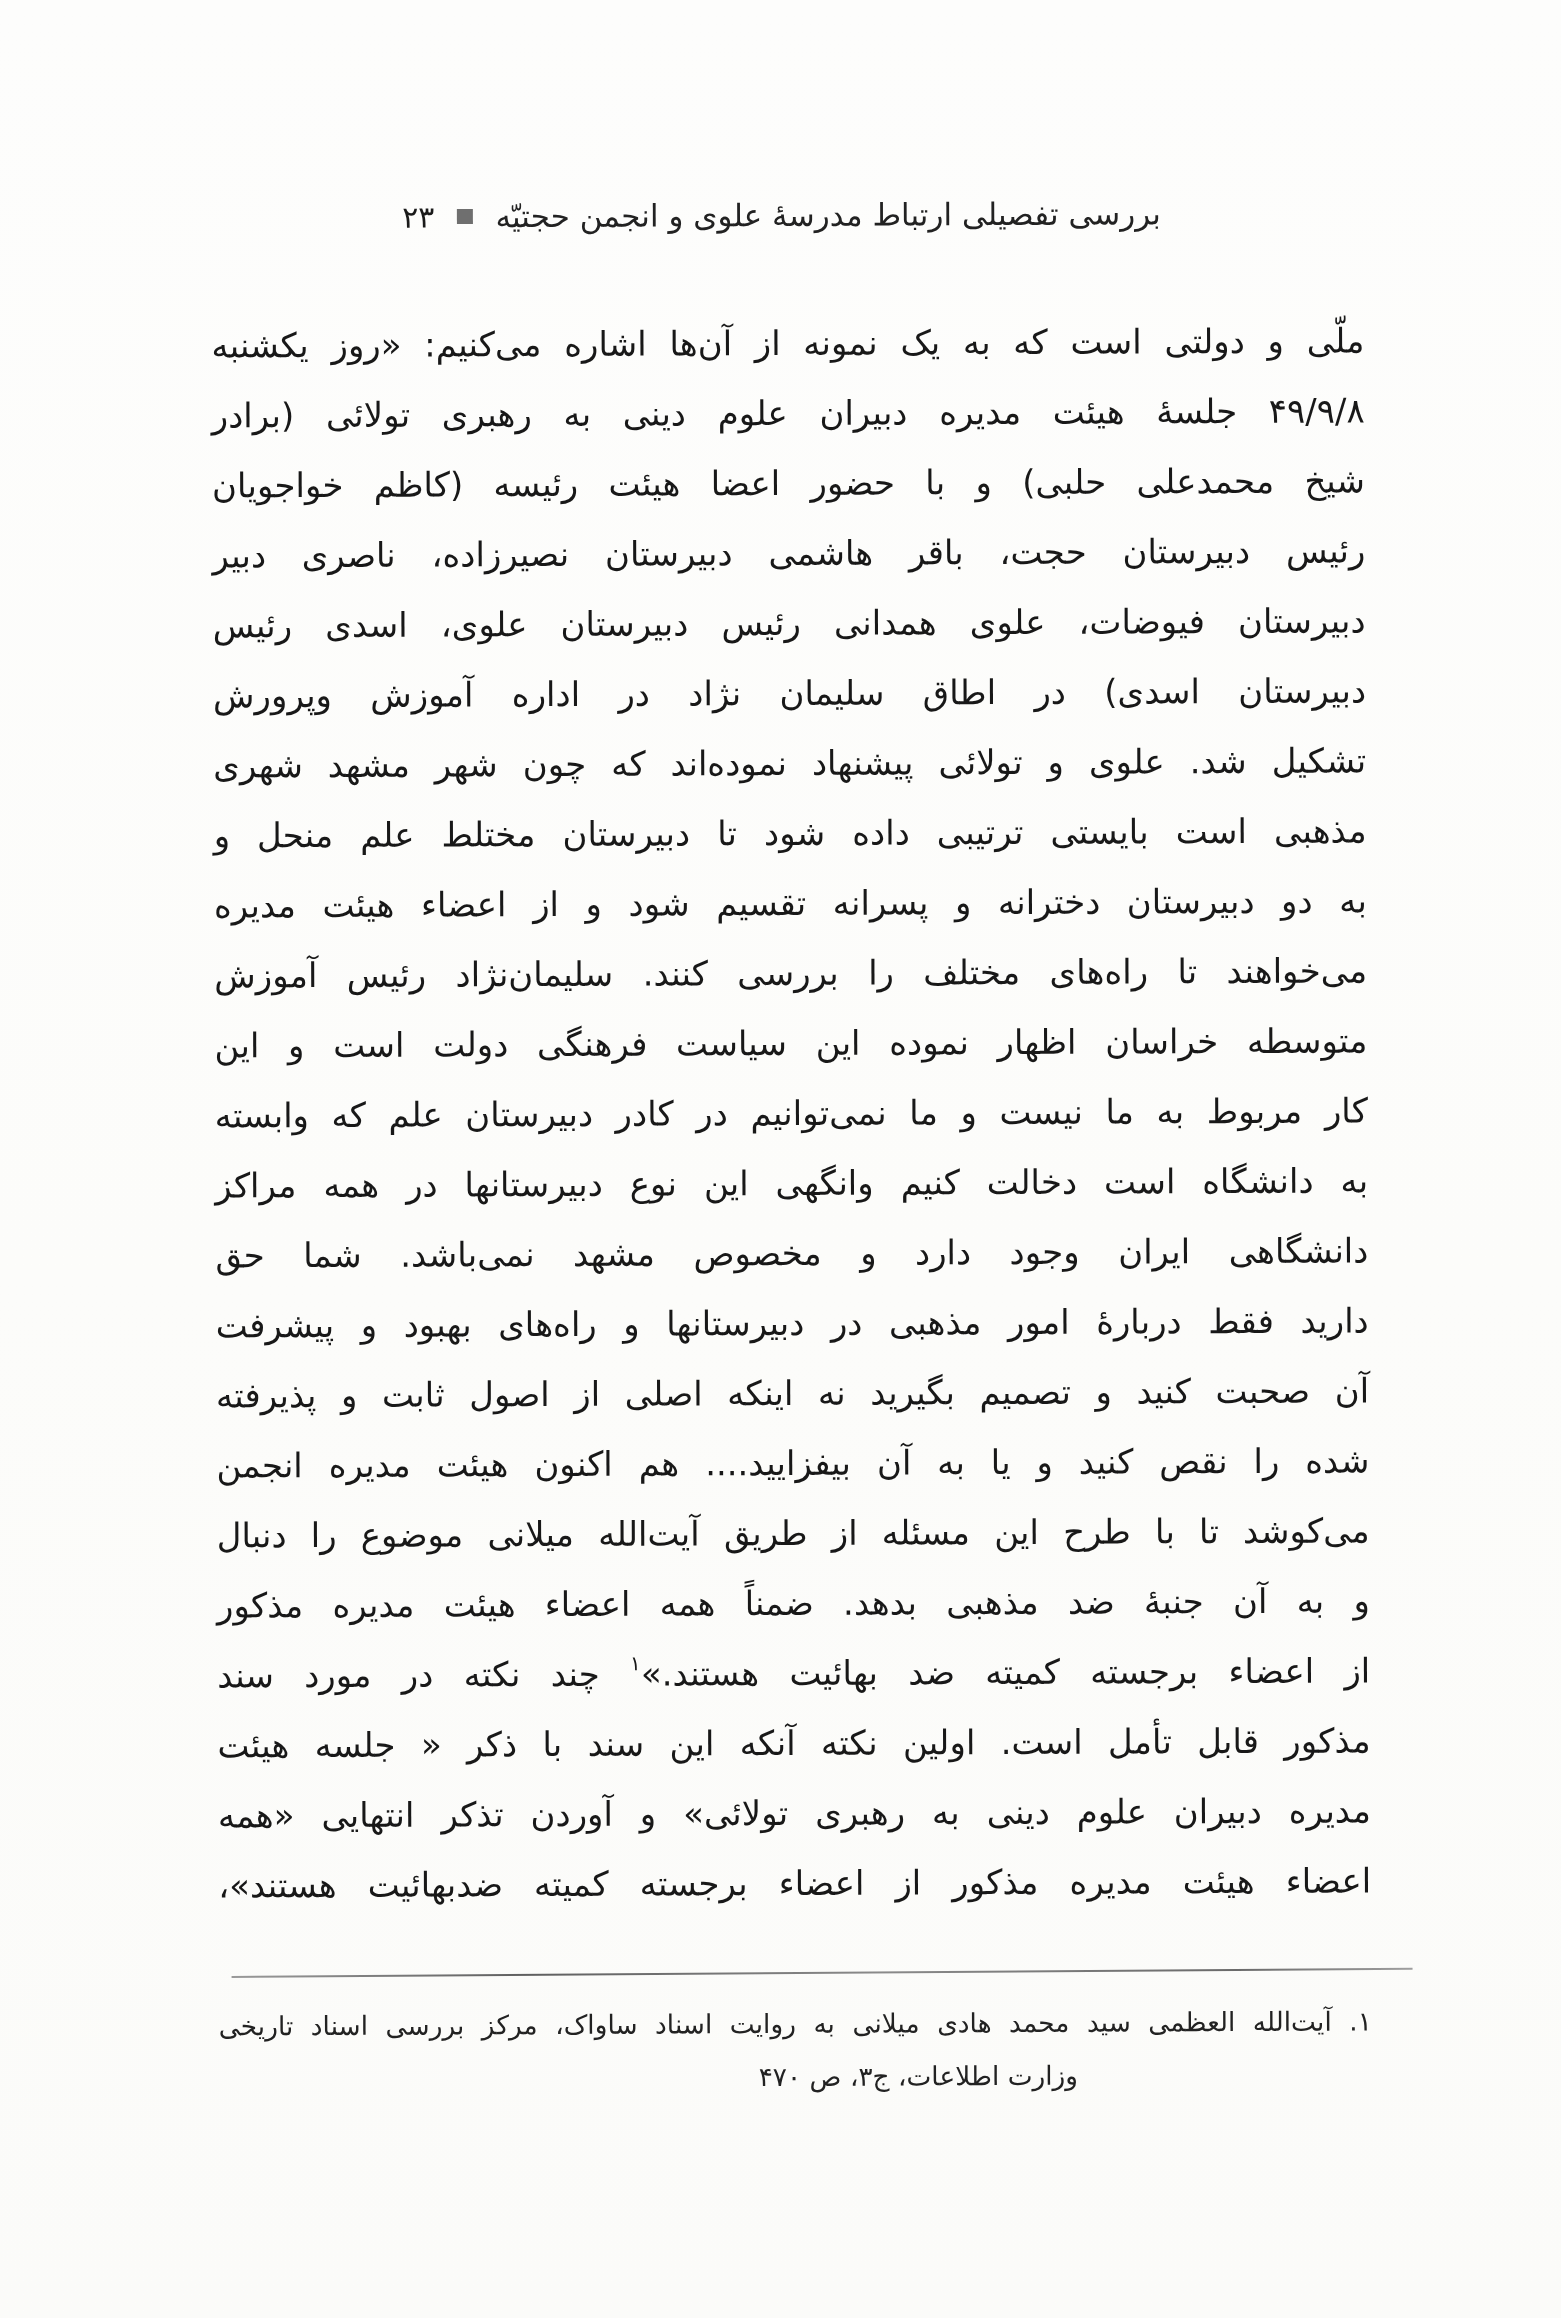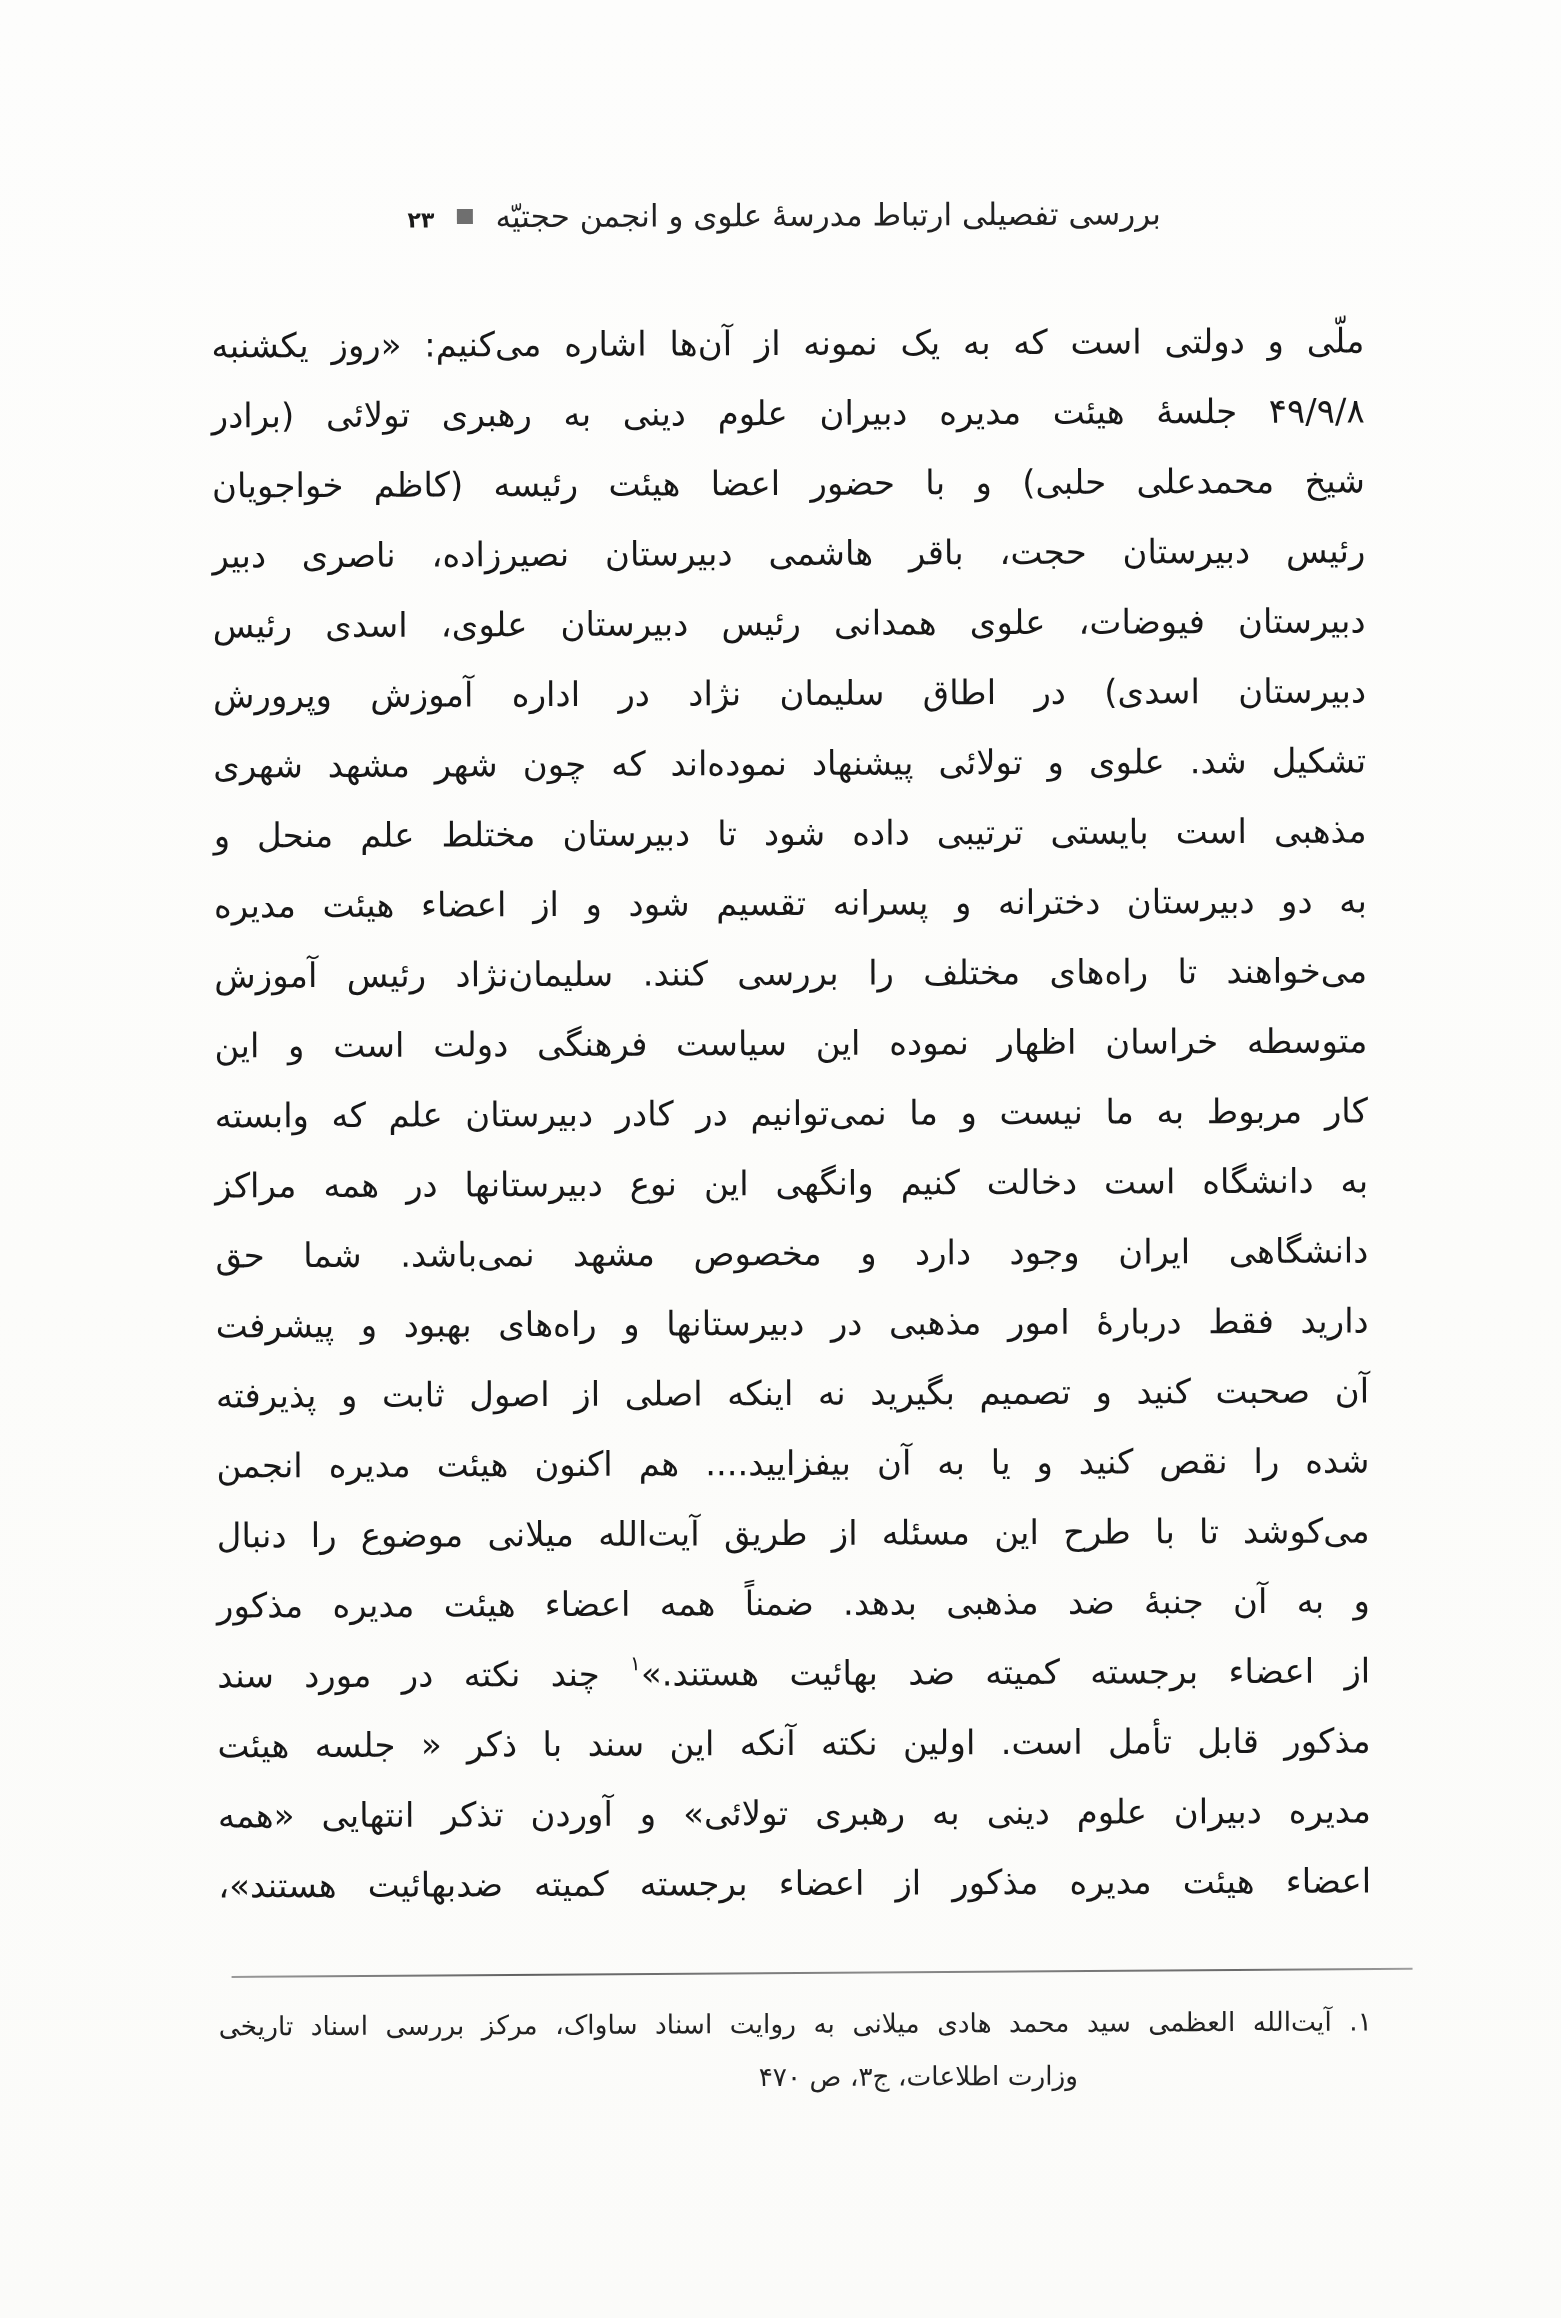--- a/index.html
+++ b/index.html
@@ -37,22 +37,22 @@
   .running-header .sq {
     display: inline-block;
     width: 15.3px;
     height: 15.3px;
     background: #6f6f6f;
     margin: 0 13px;
     vertical-align: middle;
     transform: translateY(-2.4px);
   }
   .running-header .pagenum {
-    font-size: 22px;
-    font-weight: bold;
+    font-size: 30px;
+    font-weight: normal;
     color: #1a1a1a;
   }
   .body-text {
     position: absolute;
     top: 308px;
     right: 194px;
     width: 1153px;
     direction: rtl;
     font-size: 34px;
     color: #181818;

